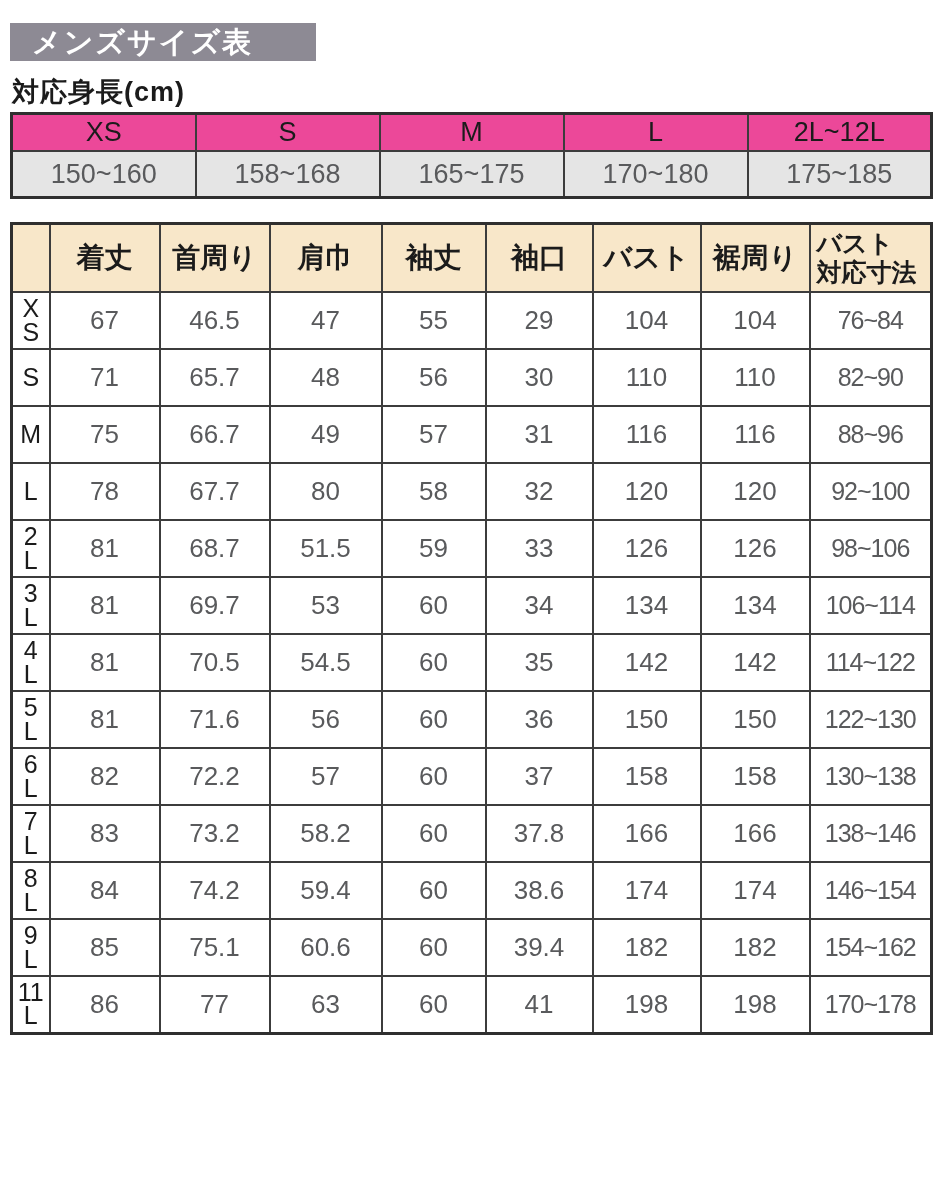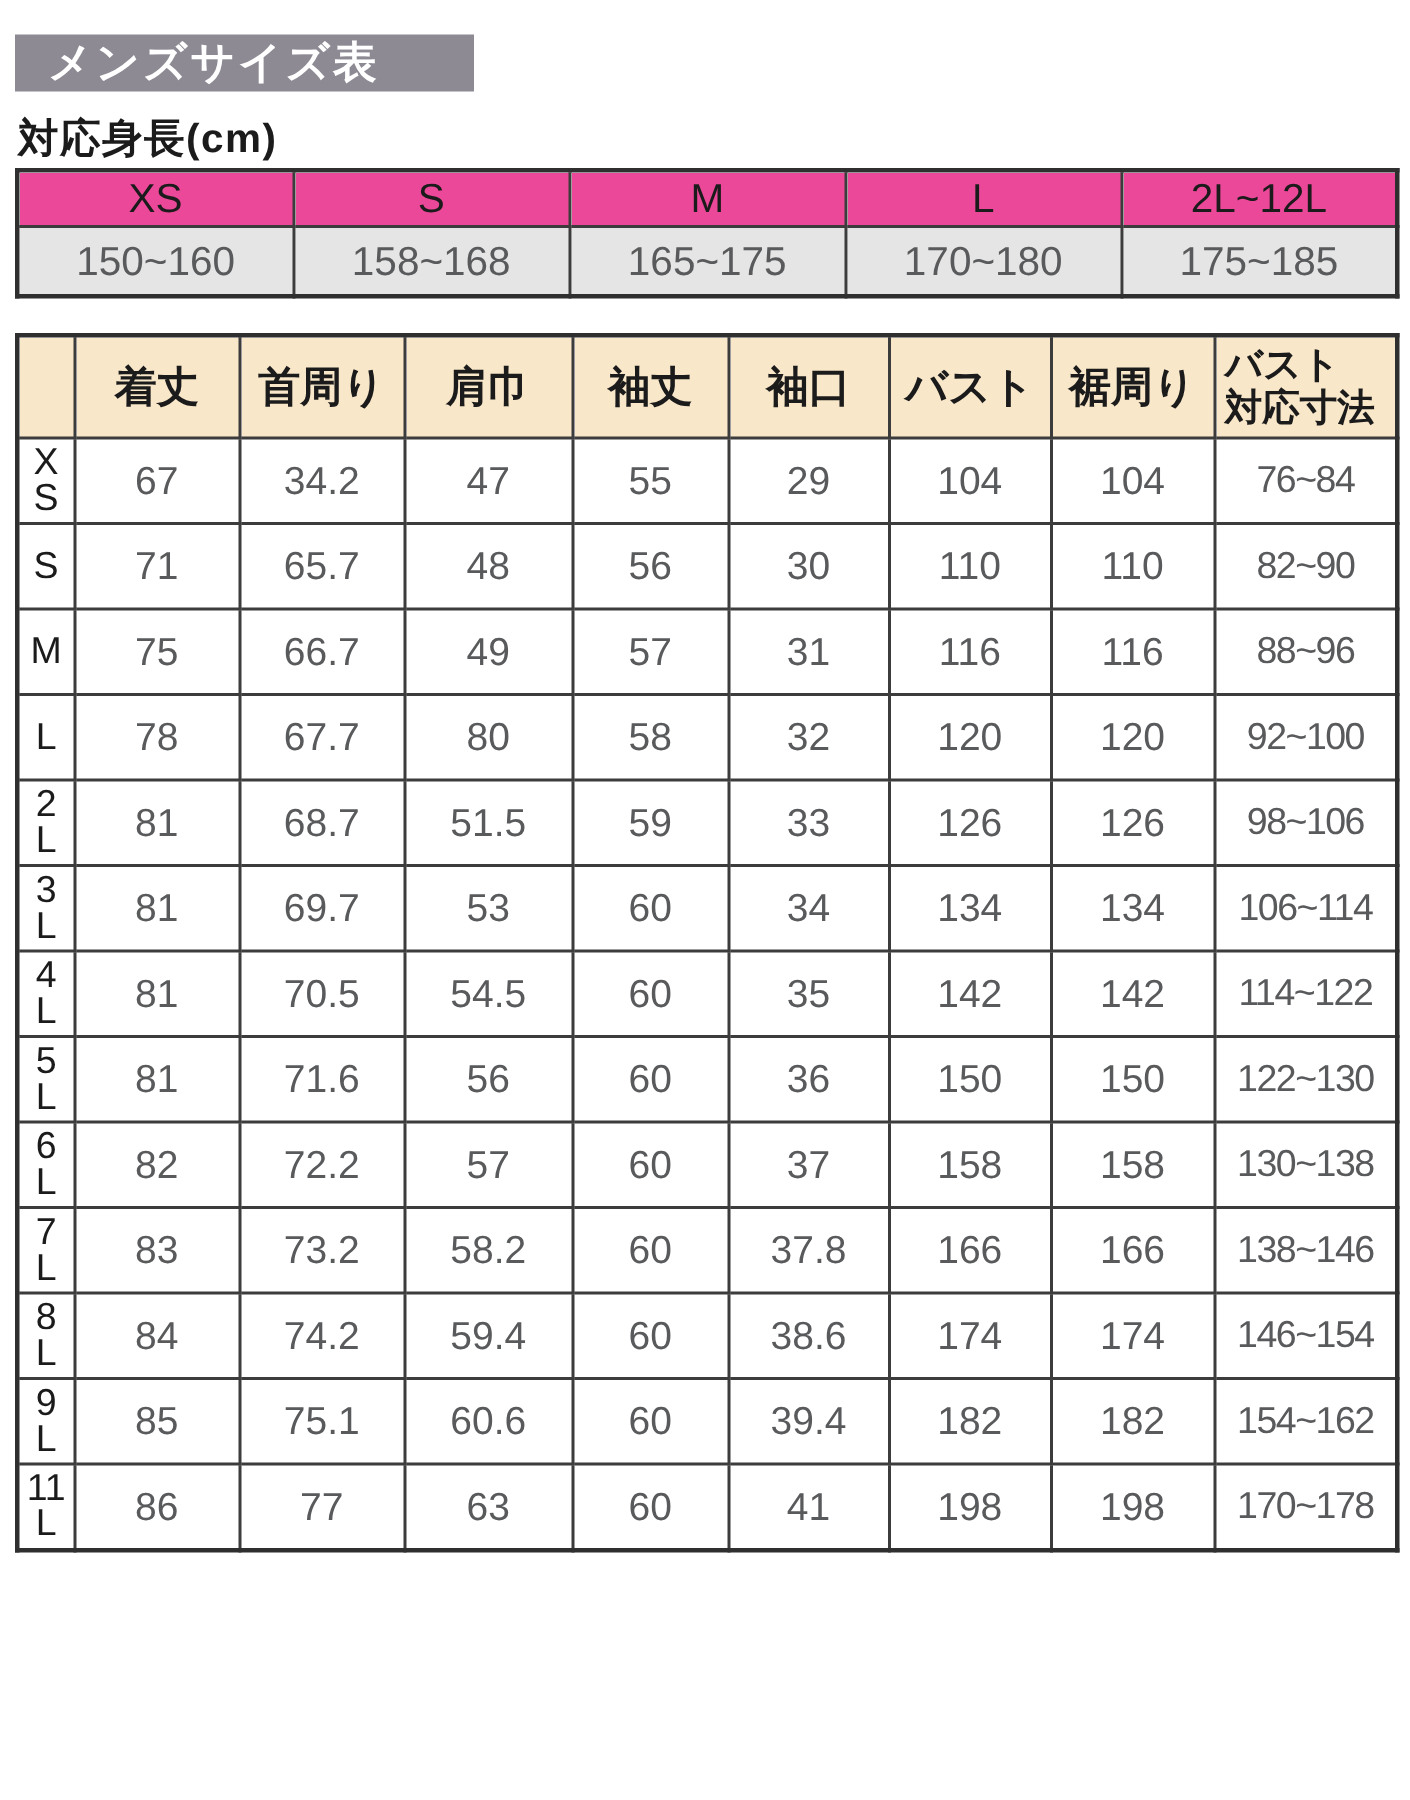--- a/index.html
+++ b/index.html
@@ -121,21 +121,21 @@
       <th>裾周り</th>
       <th class="bust-range-head">バスト
 対応寸法</th>
     </tr>
   </thead>
   <tbody>
     <tr>
       <th>X
 S</th>
       <td>67</td>
-      <td>34.2</td>
+      <td>46.5</td>
       <td>47</td>
       <td>55</td>
       <td>29</td>
       <td>104</td>
       <td>104</td>
       <td class="range">76~84</td>
     </tr>
     <tr>
       <th>S</th>
       <td>71</td>

